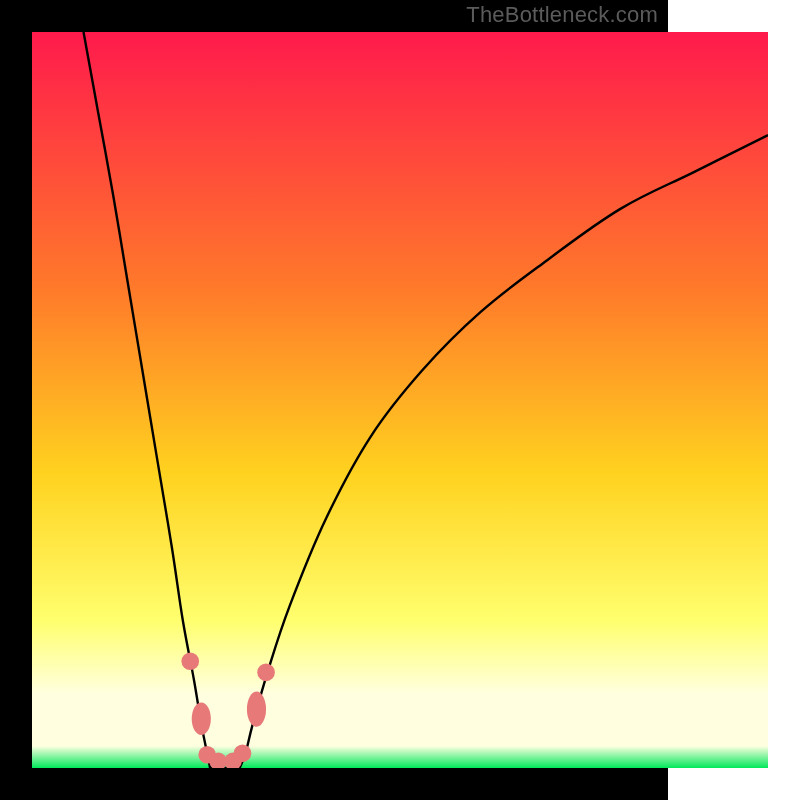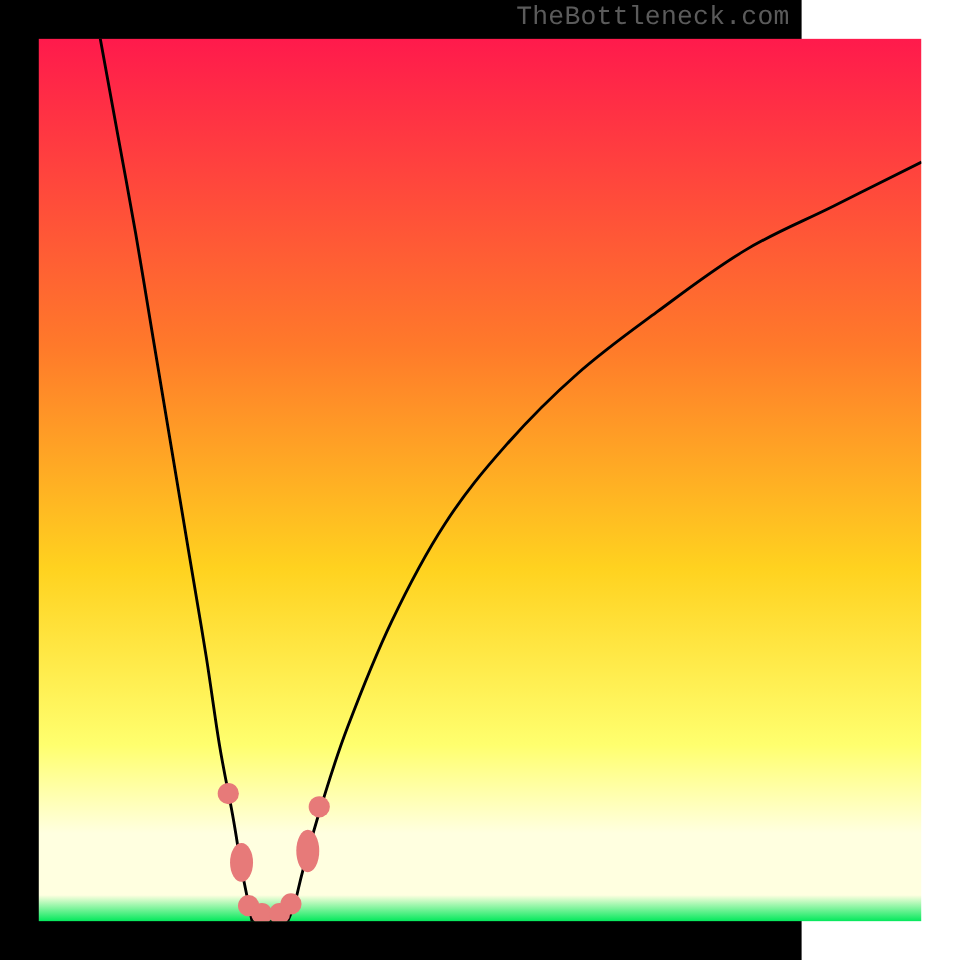--- a/index.html
+++ b/index.html
@@ -8,21 +8,20 @@
     width: 800px;
     height: 800px;
     overflow: hidden;
     font-family: Arial, Helvetica, sans-serif;
   }
   .frame {
     width: 668px;
     height: 800px;
     background: #000;
     position: relative;
-    font-family: Liberation Mono, monospace;
   }
   .watermark {
     position: absolute;
     top: 2px;
     right: 10px;
     color: #5b5b5b;
     font-size: 22px;
     font-weight: 400;
     letter-spacing: 0.2px;
     z-index: 5;

